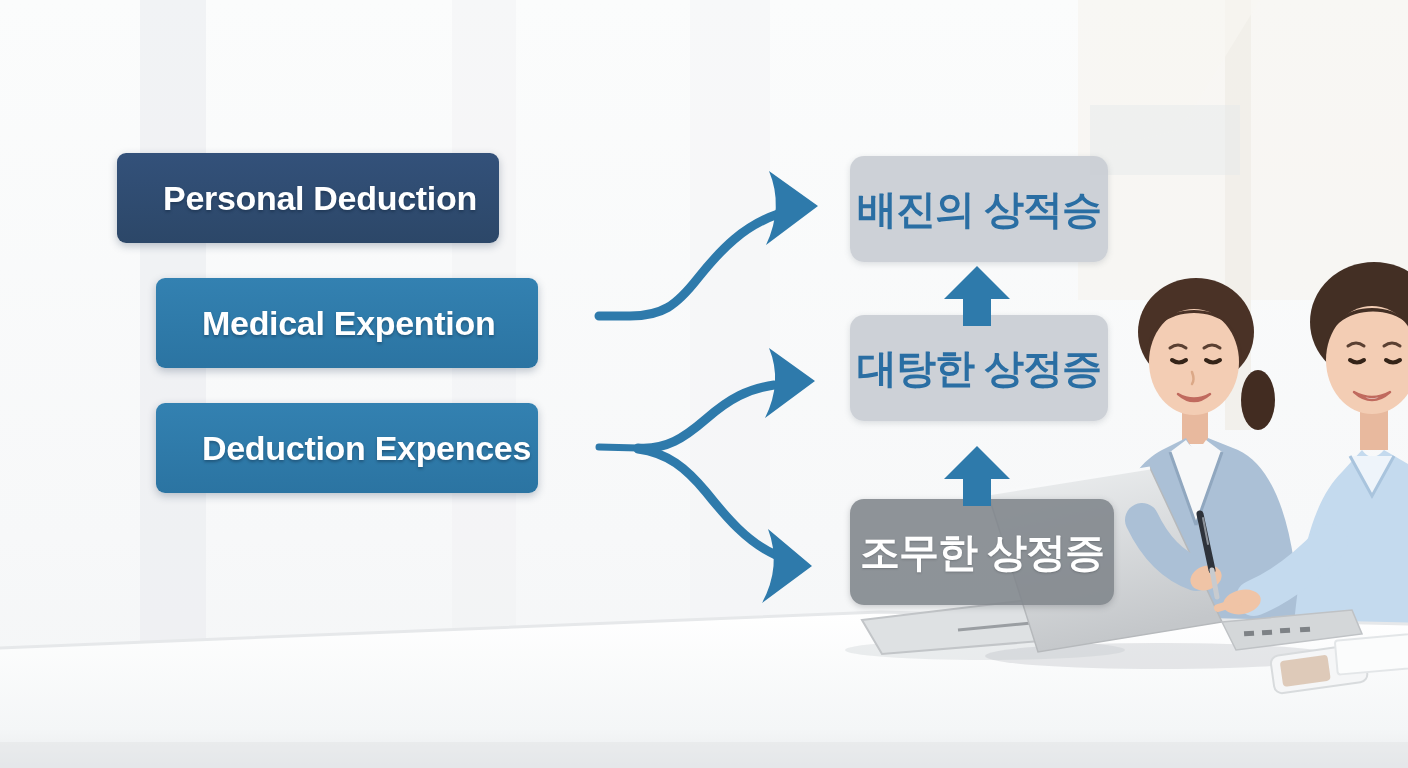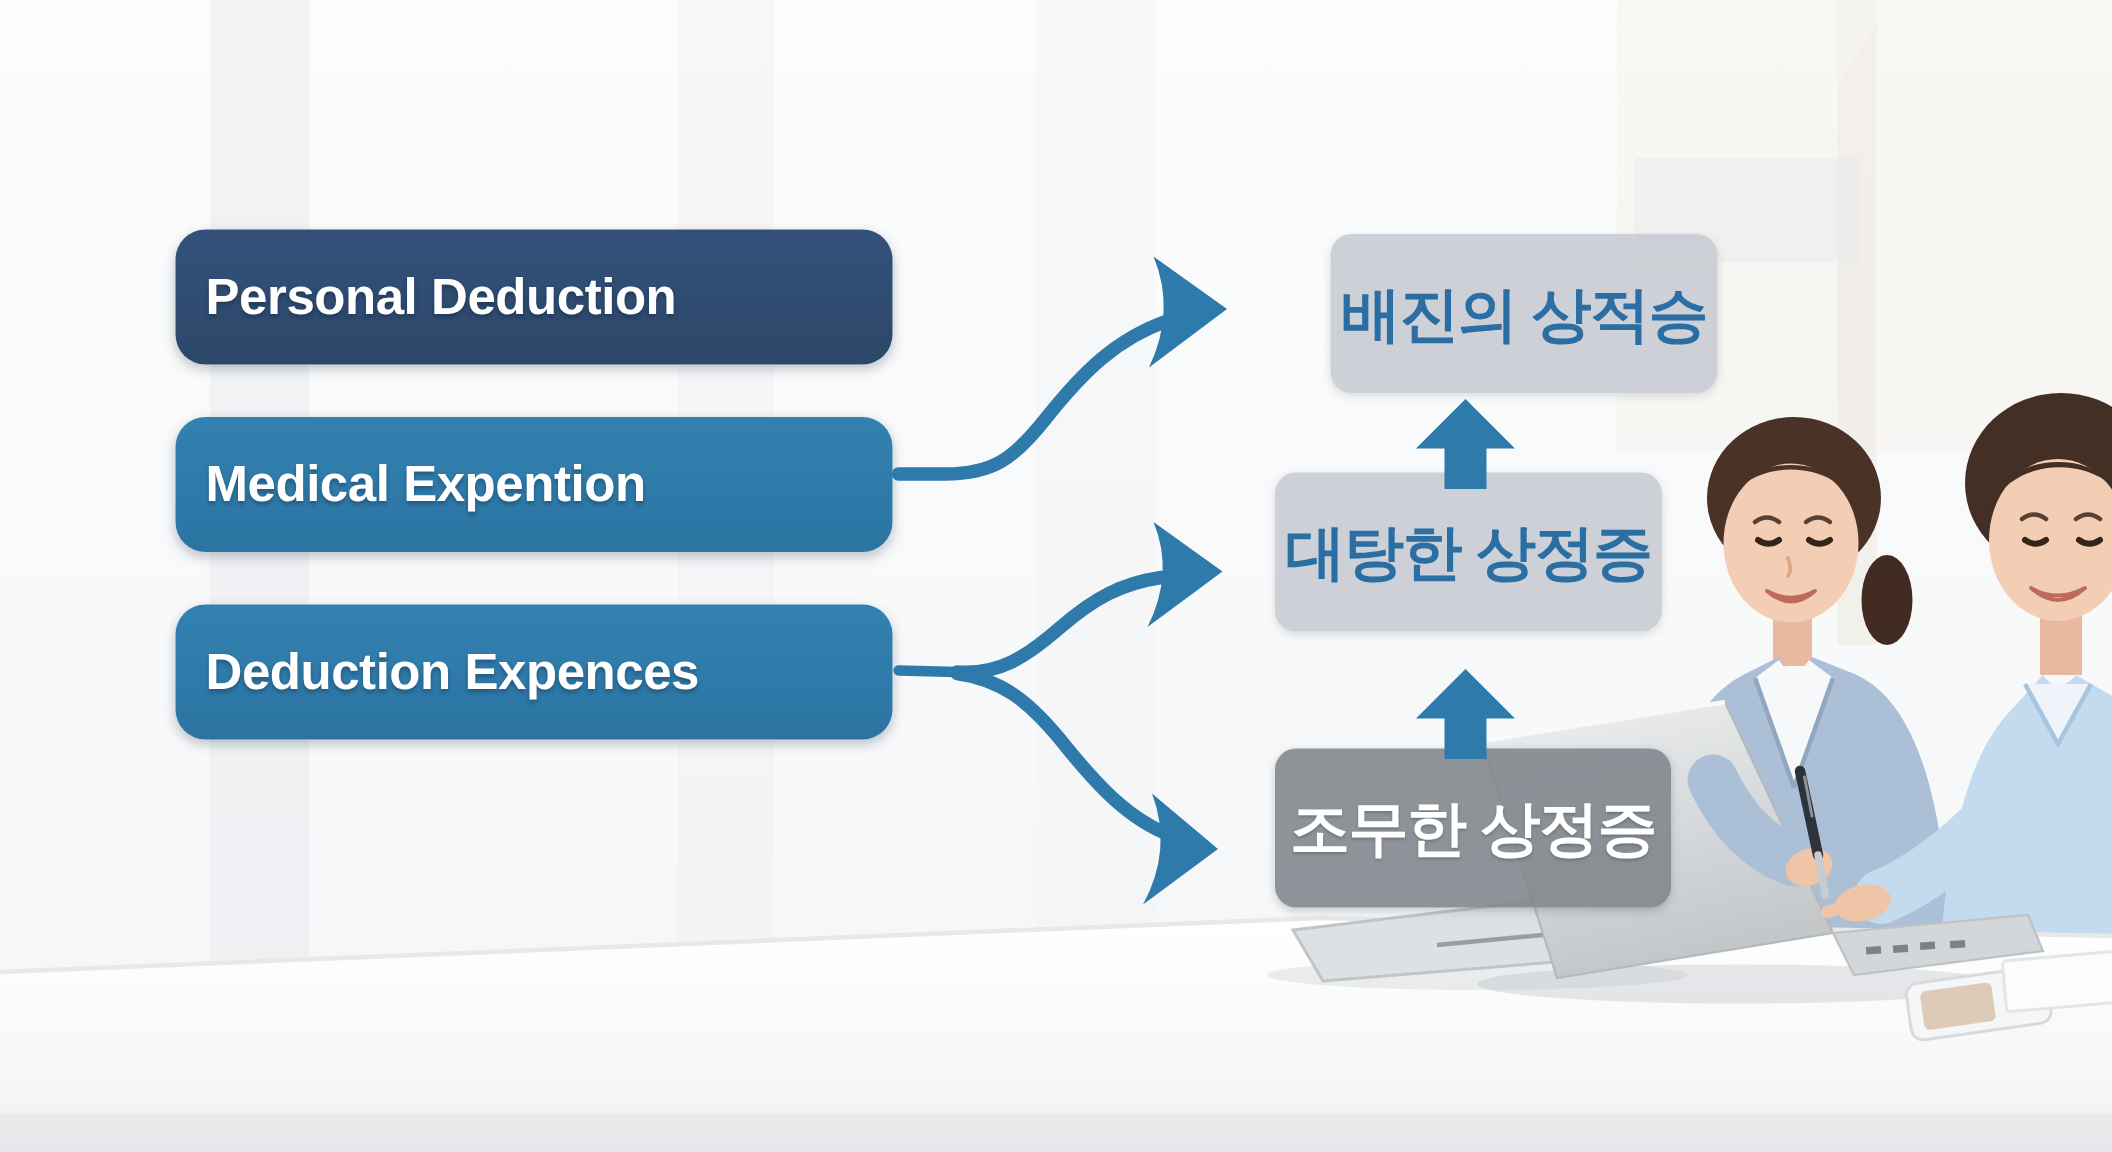--- a/index.html
+++ b/index.html
@@ -8,41 +8,41 @@
     font-family:"Liberation Sans",sans-serif;
     background:linear-gradient(180deg,#fbfcfc 0%,#f7f8f9 70%,#f3f5f6 100%);
   }
   .layer{position:absolute;left:0;top:0;width:1408px;height:768px;}
   .photo-layer{z-index:1;pointer-events:none;}
   .flow-layer{z-index:2;}
   .arrow-layer{z-index:3;pointer-events:none;}
 
   
   .flow-box{
-    position:absolute;left:117px;width:478px;height:90px;
-    border-radius:20px;display:flex;align-items:center;
-    padding-left:20px;box-sizing:border-box;
+    position:absolute;left:117px;width:382px;height:90px;
+    border-radius:9px;display:flex;align-items:center;
+    padding-left:46px;box-sizing:border-box;
     color:#fff;font-size:34px;font-weight:600;letter-spacing:-.3px;
     text-shadow:0 2px 3px rgba(10,25,45,.35);
     box-shadow:0 3px 8px rgba(30,50,80,.28);
   }
   .tone-navy{background:linear-gradient(180deg,#33517a 0%,#2c4768 100%);}
-  .tone-blue{background:linear-gradient(180deg,#3381b1 0%,#2b74a2 100%);}
+  .tone-blue{background:linear-gradient(180deg,#3381b1 0%,#2b74a2 100%);margin-left:39px;}
   .fb1{top:153px;} .fb2{top:278px;} .fb3{top:403px;} .fb4{top:524px;}
 
   
   .k-box{
     position:absolute;left:850px;width:258px;height:106px;
     border-radius:14px;display:flex;align-items:center;justify-content:center;
     font-size:40px;font-weight:800;letter-spacing:-1px;white-space:nowrap;
   }
   .k-light{background:rgba(201,206,212,.93);color:#2a6ea3;box-shadow:0 2px 6px rgba(80,90,100,.18);}
   .k-dark{background:rgba(130,135,141,.90);color:#ffffff;width:264px;box-shadow:0 2px 6px rgba(60,65,70,.25);
           text-shadow:0 1px 2px rgba(60,65,70,.35);}
-  .kb1{top:156px;margin-left:37px;} .kb2{top:315px;} .kb3{top:499px;}
+  .kb1{top:156px;} .kb2{top:315px;} .kb3{top:499px;}
 </style>
 </head>
 <body>
 
 <svg class="layer photo-layer" viewBox="0 0 1408 768" xmlns="http://www.w3.org/2000/svg">
   <defs>
     <linearGradient id="lapGrad" x1="0" y1="0" x2="0.3" y2="1">
       <stop offset="0" stop-color="#eef0f1"></stop>
         <stop offset="1" stop-color="#c4c7ca"></stop>
     </linearGradient>

